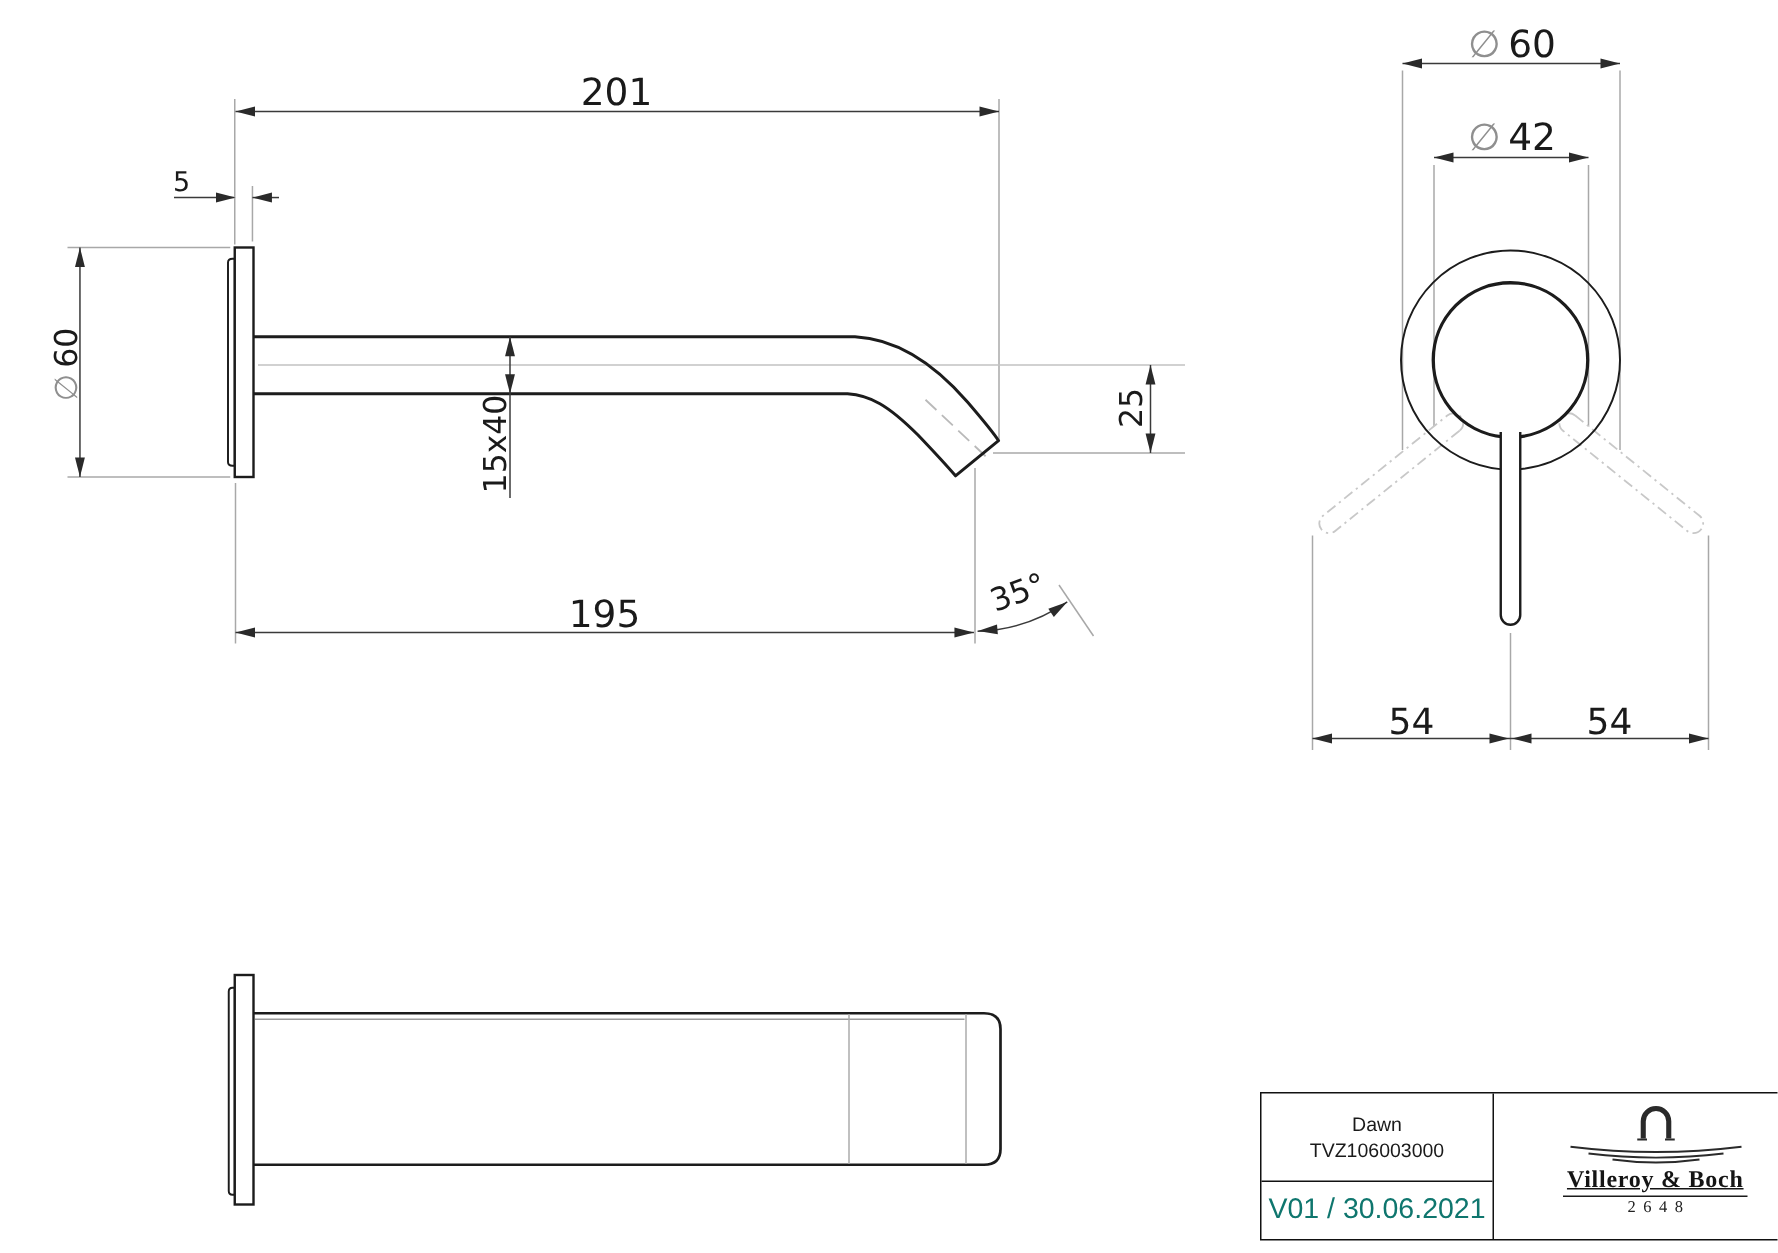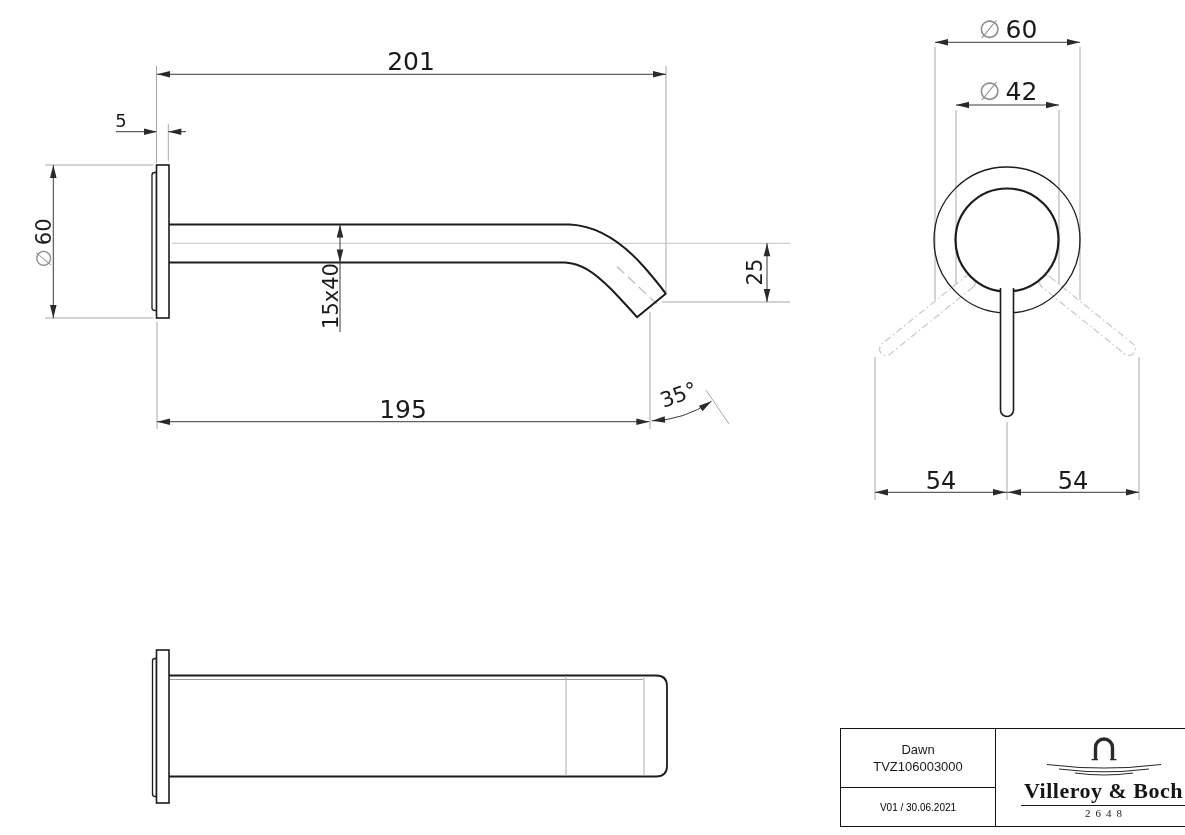--- a/index.html
+++ b/index.html
@@ -6,24 +6,24 @@
   #stage{position:relative;width:1185px;height:835px;background:#ffffff;font-family:"Liberation Sans",sans-serif;}
   #drawing{position:absolute;left:0;top:0;}
   text{font-family:"DejaVu Sans",sans-serif;fill:#1a1a1a;}
   .dia-sym{fill:#8f8f8f;}
   
   .tb{position:absolute;left:840px;top:728px;width:372px;height:99px;border:1.6px solid #111;
       display:flex;box-sizing:border-box;background:#fff;}
   .tb-left{width:155px;border-right:1.4px solid #111;display:flex;flex-direction:column;box-sizing:border-box;}
   .tb-name-cell{height:59px;border-bottom:1.4px solid #111;display:flex;flex-direction:column;
       justify-content:center;align-items:center;font-size:13px;line-height:17px;color:#1a1a1a;box-sizing:border-box;}
-  .tb-version-cell{flex:1;display:flex;justify-content:center;align-items:center;font-size:10px;color:#000000;}
+  .tb-version-cell{flex:1;display:flex;justify-content:center;align-items:center;font-size:19px;color:#0f766e;}
   .tb-logo-cell{flex:1;display:flex;flex-direction:column;align-items:center;justify-content:flex-start;padding-top:5px;box-sizing:border-box;}
-  .brand{font-family:"Liberation Serif",serif;font-weight:bold;font-size:22px;color:#151515;
-      border-bottom:1.6px solid #1a1a1a;padding:0 3px 1px 3px;letter-spacing:.5px;white-space:nowrap;}
+  .brand{font-family:"Liberation Serif",serif;font-weight:bold;font-size:16px;color:#151515;
+      border-bottom:1.6px solid #1a1a1a;padding:0 3px 1px 3px;letter-spacing:.5px;white-space:nowrap;text-decoration:underline;}
   .year{font-family:"Liberation Serif",serif;font-size:11px;color:#222;letter-spacing:5px;
       padding-left:5px;margin-top:1px;}
 </style>
 </head>
 <body>
 
 <div id="stage">
 
 <svg id="drawing" width="1185" height="835" viewBox="0 0 1185 835">
   <defs>

